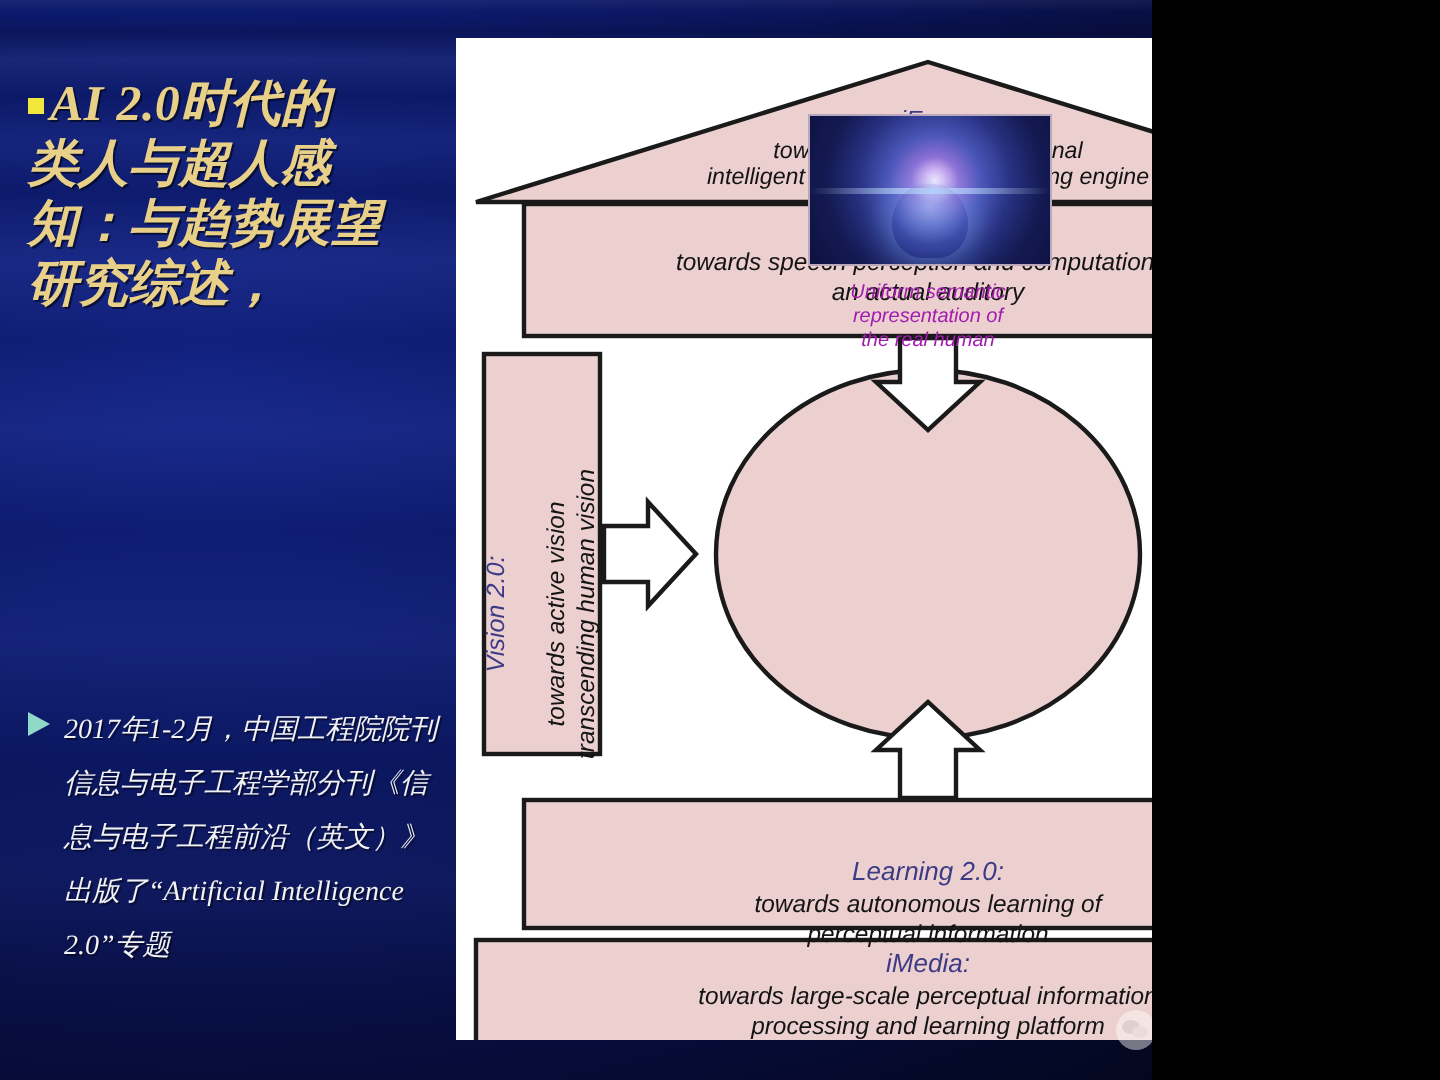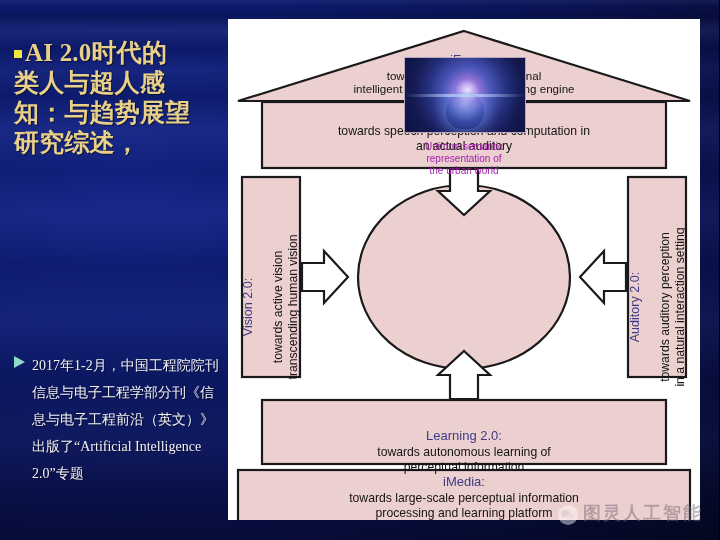--- a/index.html
+++ b/index.html
@@ -2,35 +2,36 @@
 <html><head>
 <meta charset="utf-8">
 <style>
   html, body {
     margin: 0;
     padding: 0;
     background: #000;
   }
   #slide {
     position: relative;
-    width: 719px;
+    width: 576px;
     height: 540px;
     overflow: hidden;
     font-family: "Liberation Sans", sans-serif;
     background:
       linear-gradient(180deg,
         rgba(255,255,255,0.06) 0px, rgba(255,255,255,0.00) 6px,
         rgba(0,0,0,0.18) 16px, rgba(255,255,255,0.05) 30px,
         rgba(0,0,0,0.10) 48px, rgba(255,255,255,0.03) 70px,
         rgba(0,0,0,0.12) 96px, rgba(255,255,255,0.04) 130px,
         rgba(0,0,0,0.10) 170px, rgba(255,255,255,0.03) 215px,
         rgba(0,0,0,0.10) 265px, rgba(255,255,255,0.03) 320px,
         rgba(0,0,0,0.10) 380px, rgba(255,255,255,0.02) 440px,
         rgba(0,0,0,0.12) 500px, rgba(0,0,0,0.16) 540px),
       radial-gradient(130% 90% at 18% 34%, #13248c 0%, #0c1a6e 38%, #0a1355 60%, #060c38 82%, #04071f 100%);
+    font-style: italic;
   }
 
   
   .left-col {
     position: absolute;
     left: 0; top: 0;
     width: 228px; height: 540px;
   }
   .title-block {
     position: absolute;
@@ -319,21 +320,21 @@
     <div class="side-label auditory-label">
       <span class="dg-head">Auditory 2.0:</span><br>
       <span>towards auditory perception</span><br>
       <span>in a natural interaction setting</span>
     </div>
 
     <div class="center-img"></div>
     <div class="center-caption">
       <span>Uniform semantic</span><br>
       <span>representation of</span><br>
-      <span>the urban world</span>
+      <span>the real human</span>
     </div>
 
     <div class="dg-text learning-text">
       <span class="dg-head">Learning 2.0:</span>
       <span>towards autonomous learning of</span><br>
       <span>perceptual information</span>
     </div>
 
     <div class="dg-text imedia-text">
       <span class="dg-head">iMedia:</span>

